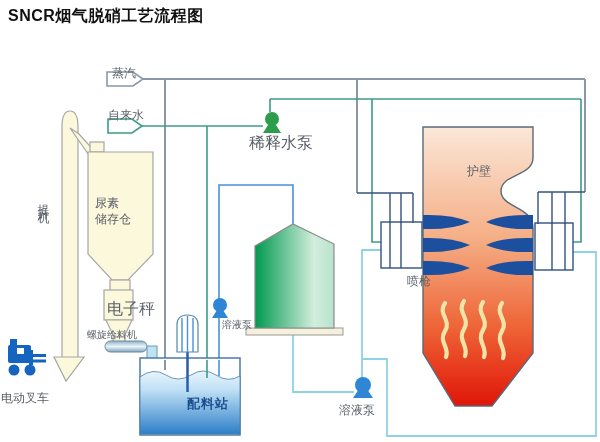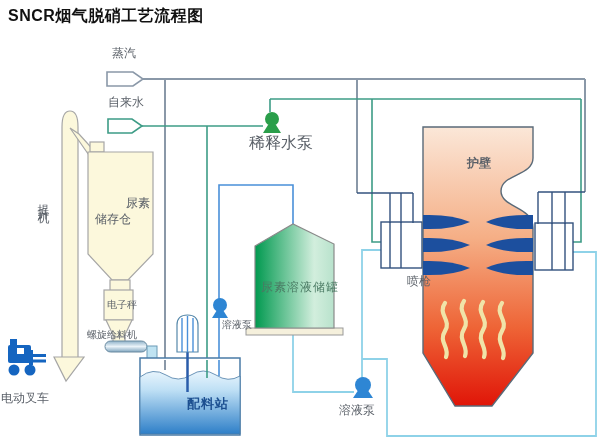--- a/index.html
+++ b/index.html
@@ -3,34 +3,34 @@
 <meta charset="utf-8">
 <style>
   html,body{margin:0;padding:0;background:#fff;}
   #stage{
     position:relative;width:600px;height:442px;background:#fff;overflow:hidden;
     font-family:"Liberation Sans","DejaVu Sans",sans-serif;
   }
   #stage svg{position:absolute;left:0;top:0;}
   .lbl{position:absolute;color:var(--label_gray);font-size:12px;line-height:1.2;white-space:nowrap;}
   .lbl-title{left:8px;top:6px;font-size:16px;font-weight:bold;color:#111;letter-spacing:.5px;}
-  .lbl-steam{left:112px;top:46px;}
-  .lbl-tap{left:108px;top:95px;}
+  .lbl-steam{left:112px;top:66px;}
+  .lbl-tap{left:108px;top:108px;}
   .lbl-dilution{left:249px;top:133px;font-size:16px;}
   .lbl-elevator{left:36px;top:194px;writing-mode:vertical-rl;text-orientation:upright;letter-spacing:4px;}
-  .lbl-silo1{left:95px;top:196px;width:55px;text-align:right;white-space:nowrap;}
+  .lbl-silo1{left:95px;top:196px;width:55px;text-align:left;white-space:nowrap;}
   .lbl-silo2{left:95px;top:212px;width:55px;}
-  .lbl-scale{left:107px;top:299px;font-size:10px;}
+  .lbl-scale{left:107px;top:299px;font-size:16px;}
   .lbl-feeder{left:87px;top:329px;font-size:10px;}
   .lbl-forklift{left:1px;top:391px;}
   .lbl-batching{left:167px;top:396px;font-size:13px;color:var(--label_navy);font-weight:bold;letter-spacing:1px;margin-left:20px;}
   .lbl-pump1{left:222px;top:319px;font-size:10px;}
   .lbl-greentank{left:261px;top:280px;color:#4a7a63;letter-spacing:1px;}
   .lbl-pump2{left:339px;top:403px;}
-  .lbl-furnace{left:467px;top:156px;font-weight:bold;}
+  .lbl-furnace{left:467px;top:164px;}
   .lbl-spray{left:391px;top:274px;padding-left:16px;}
 
   .p-steam{stroke:var(--steam_pipe);stroke-width:2;fill:none;}
   .p-water{stroke:var(--water_pipe);stroke-width:1.6;fill:none;}
   .p-urea{stroke:var(--urea_pipe);stroke-width:1.6;fill:none;}
   .p-recirc{stroke:var(--recirc_pipe);stroke-width:1.8;fill:none;}
   .p-manifold{stroke:var(--manifold_pipe);stroke-width:1.4;fill:none;}
   .shape-cream{fill:var(--silo_cream);stroke:#a6a6a6;stroke-width:1.2;}
   .pump-blue{fill:var(--pump_blue);stroke:none;}
   .pump-green{fill:var(--pump_green);stroke:none;}
@@ -198,18 +198,17 @@
 <div class="lbl lbl-tap">自来水</div>
 <div class="lbl lbl-dilution">稀释水泵</div>
 <div class="lbl lbl-elevator">提升机</div>
 <div class="lbl lbl-silo1">尿素</div>
 <div class="lbl lbl-silo2">储存仓</div>
 <div class="lbl lbl-scale">电子秤</div>
 <div class="lbl lbl-feeder">螺旋给料机</div>
 <div class="lbl lbl-forklift">电动叉车</div>
 <div class="lbl lbl-batching">配料站</div>
 <div class="lbl lbl-pump1">溶液泵</div>
-<div class="lbl lbl-greentank">尿素溶液储罐</div>
 <div class="lbl lbl-pump2">溶液泵</div>
 <div class="lbl lbl-furnace">护壁</div>
 <div class="lbl lbl-spray">喷枪</div>
 
 </div>
 
 </body></html>

